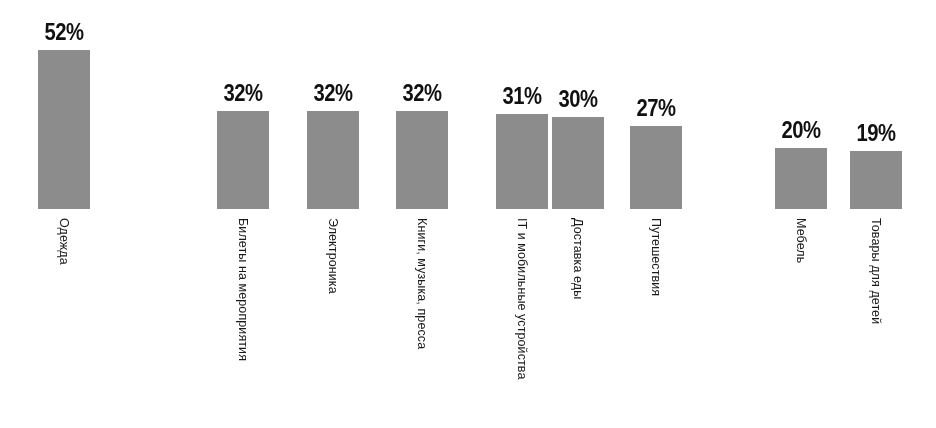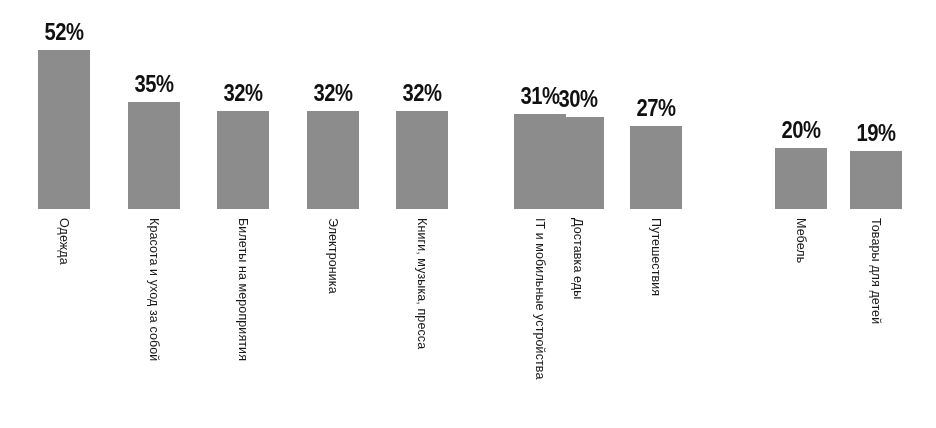--- a/index.html
+++ b/index.html
@@ -69,41 +69,36 @@
 </head>
 <body>
 
 <div id="chart-root">
   <div class="plot-area">
       <div class="bar-group" style="left: 38px; width: 52px;">
         <div class="bar-value" style="top: 21px;">52%</div>
         <div class="bar-rect" style="top: 50px; height: 159px; background: rgb(140, 140, 140);"></div>
         <div class="bar-label" style="top: 218px;">Одежда</div>
       </div>
-      <div class="bar-group" style="left: 128px; width: 52px;">
-        <div class="bar-value" style="top: 73px;">35%</div>
-        <div class="bar-rect" style="top: 102px; height: 107px; background: rgb(140, 140, 140);"></div>
-        <div class="bar-label" style="top: 218px;">Красота и уход за собой</div>
-      </div>
       <div class="bar-group" style="left: 217px; width: 52px;">
         <div class="bar-value" style="top: 82px;">32%</div>
         <div class="bar-rect" style="top: 111px; height: 98px; background: rgb(140, 140, 140);"></div>
         <div class="bar-label" style="top: 218px;">Билеты на мероприятия</div>
       </div>
       <div class="bar-group" style="left: 307px; width: 52px;">
         <div class="bar-value" style="top: 82px;">32%</div>
         <div class="bar-rect" style="top: 111px; height: 98px; background: rgb(140, 140, 140);"></div>
         <div class="bar-label" style="top: 218px;">Электроника</div>
       </div>
       <div class="bar-group" style="left: 396px; width: 52px;">
         <div class="bar-value" style="top: 82px;">32%</div>
         <div class="bar-rect" style="top: 111px; height: 98px; background: rgb(140, 140, 140);"></div>
         <div class="bar-label" style="top: 218px;">Книги, музыка, пресса</div>
       </div>
-      <div class="bar-group" style="left: 514px; width: 52px;">
+      <div class="bar-group" style="left: 496px; width: 52px;">
         <div class="bar-value" style="top: 85px;">31%</div>
         <div class="bar-rect" style="top: 114px; height: 95px; background: rgb(140, 140, 140);"></div>
         <div class="bar-label" style="top: 218px;">IT и мобильные устройства</div>
       </div>
       <div class="bar-group" style="left: 552px; width: 52px;">
         <div class="bar-value" style="top: 88px;">30%</div>
         <div class="bar-rect" style="top: 117px; height: 92px; background: rgb(140, 140, 140);"></div>
         <div class="bar-label" style="top: 218px;">Доставка еды</div>
       </div>
       <div class="bar-group" style="left: 630px; width: 52px;">

